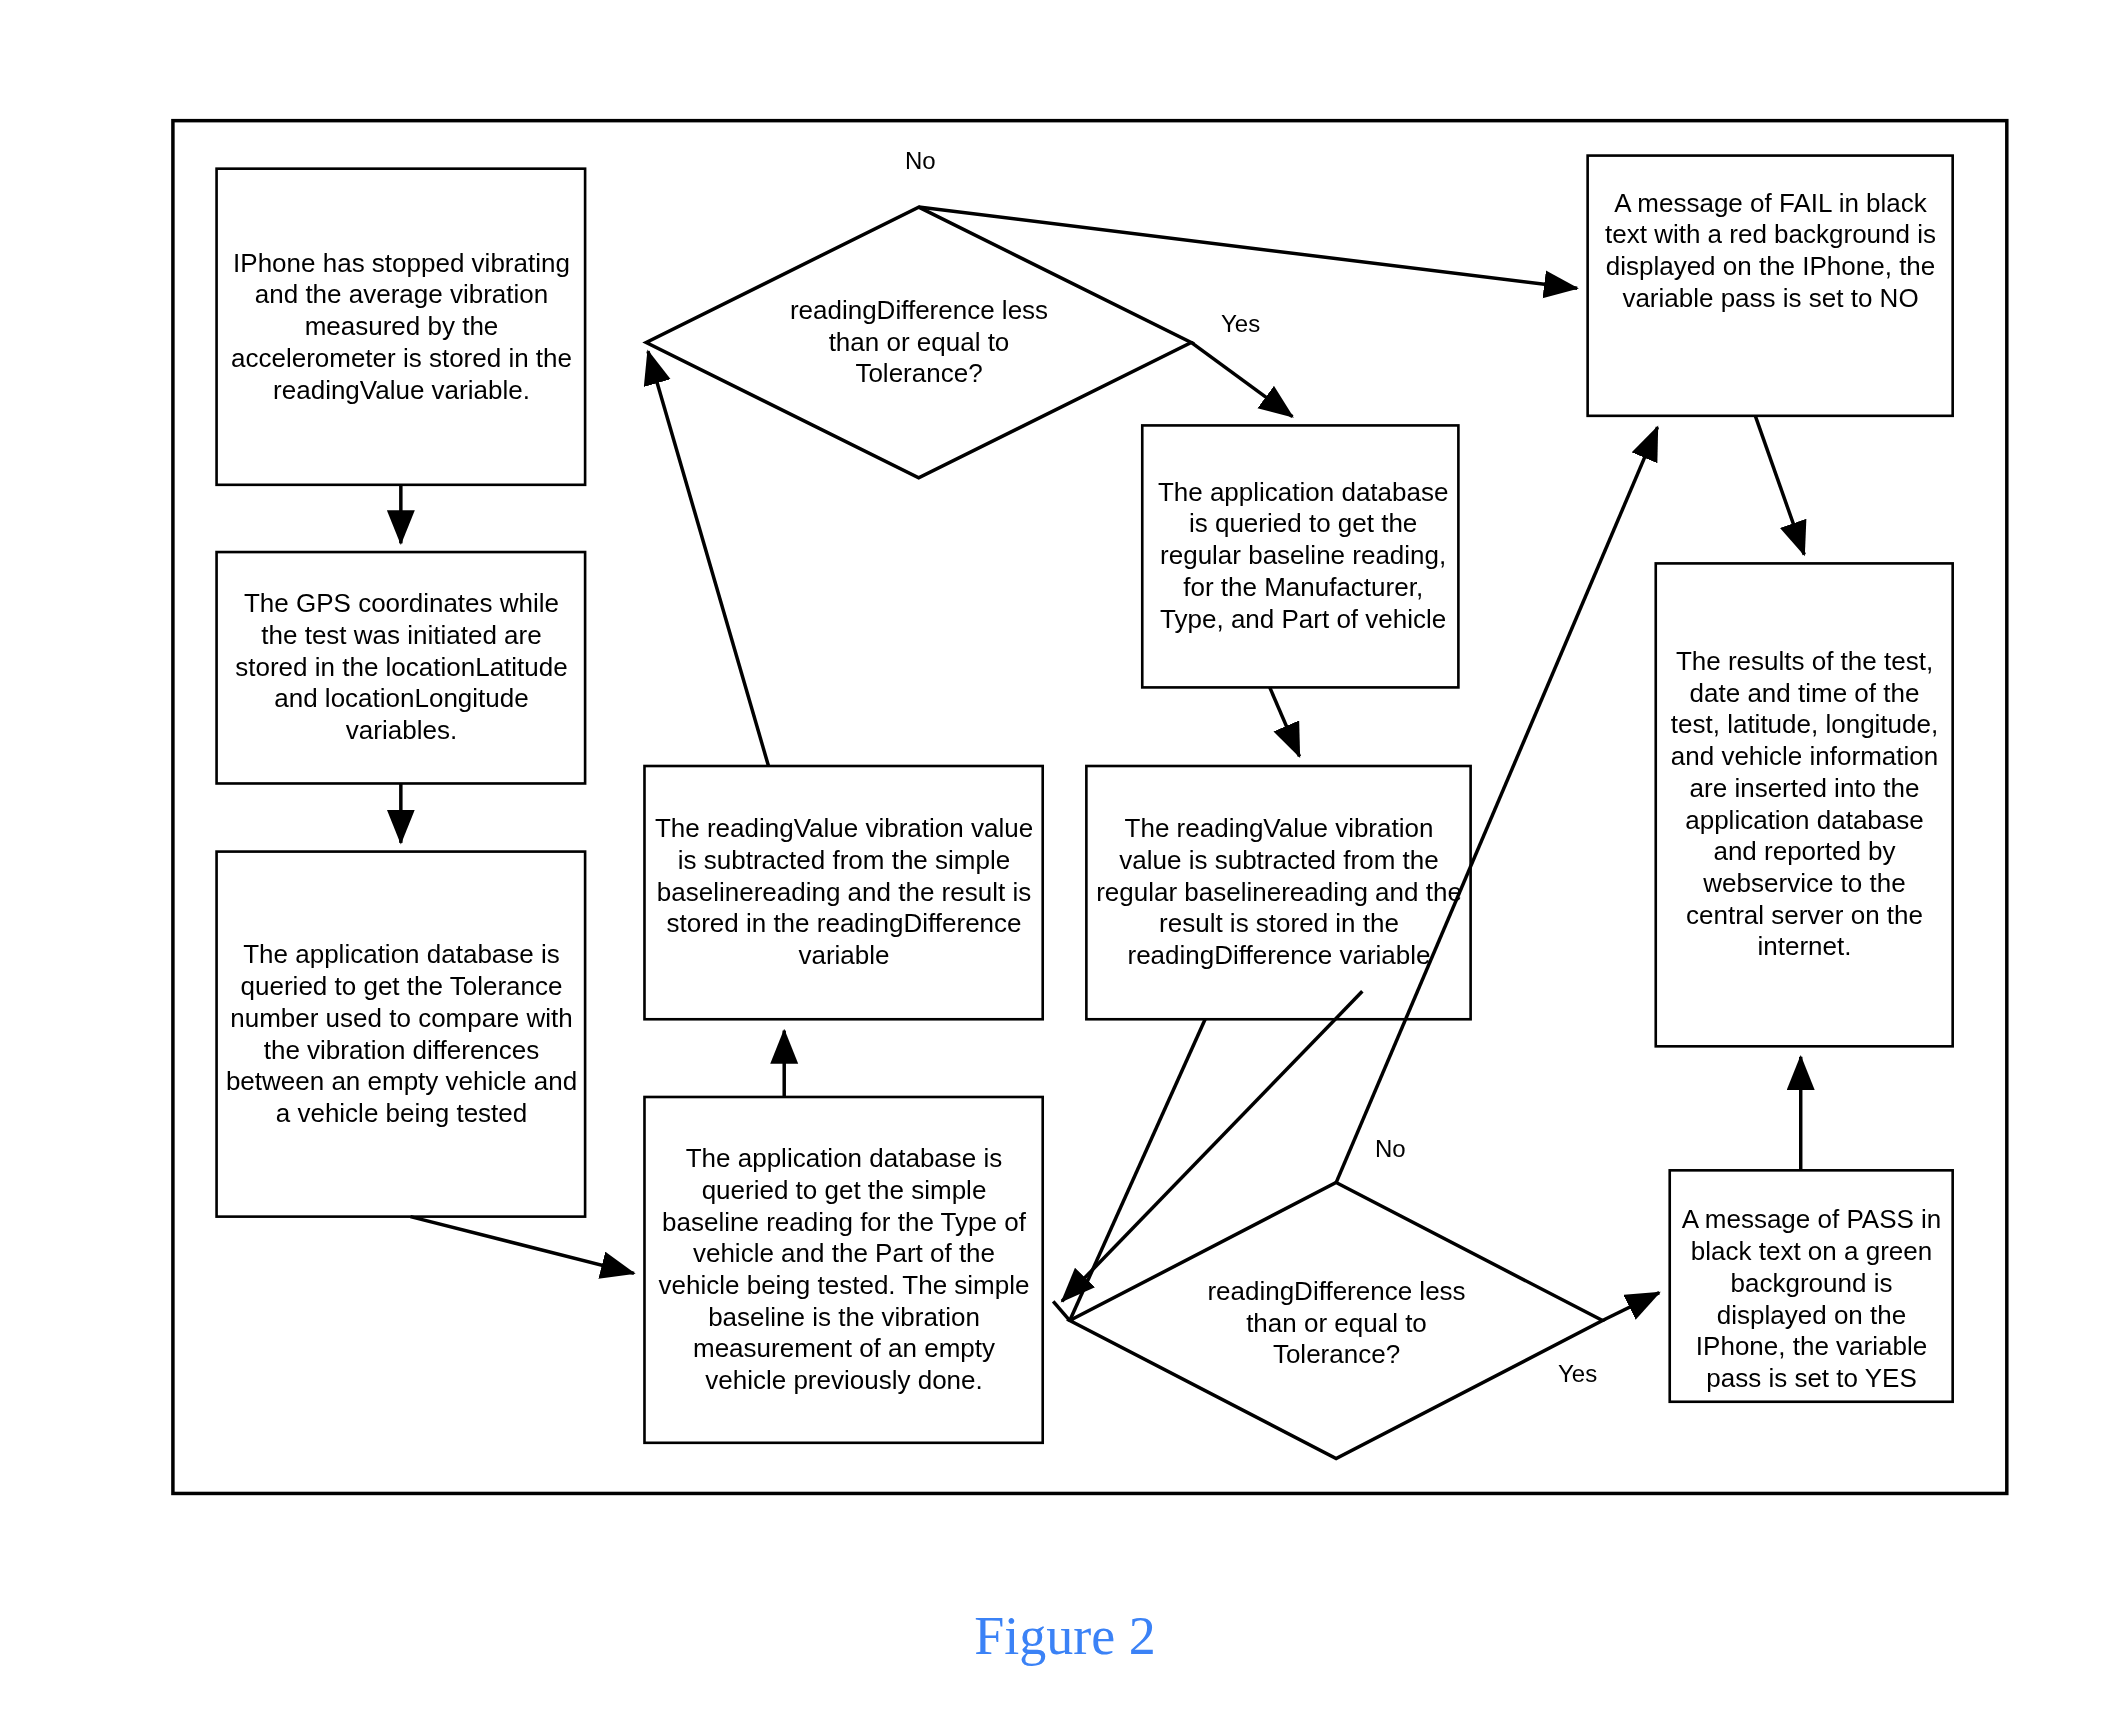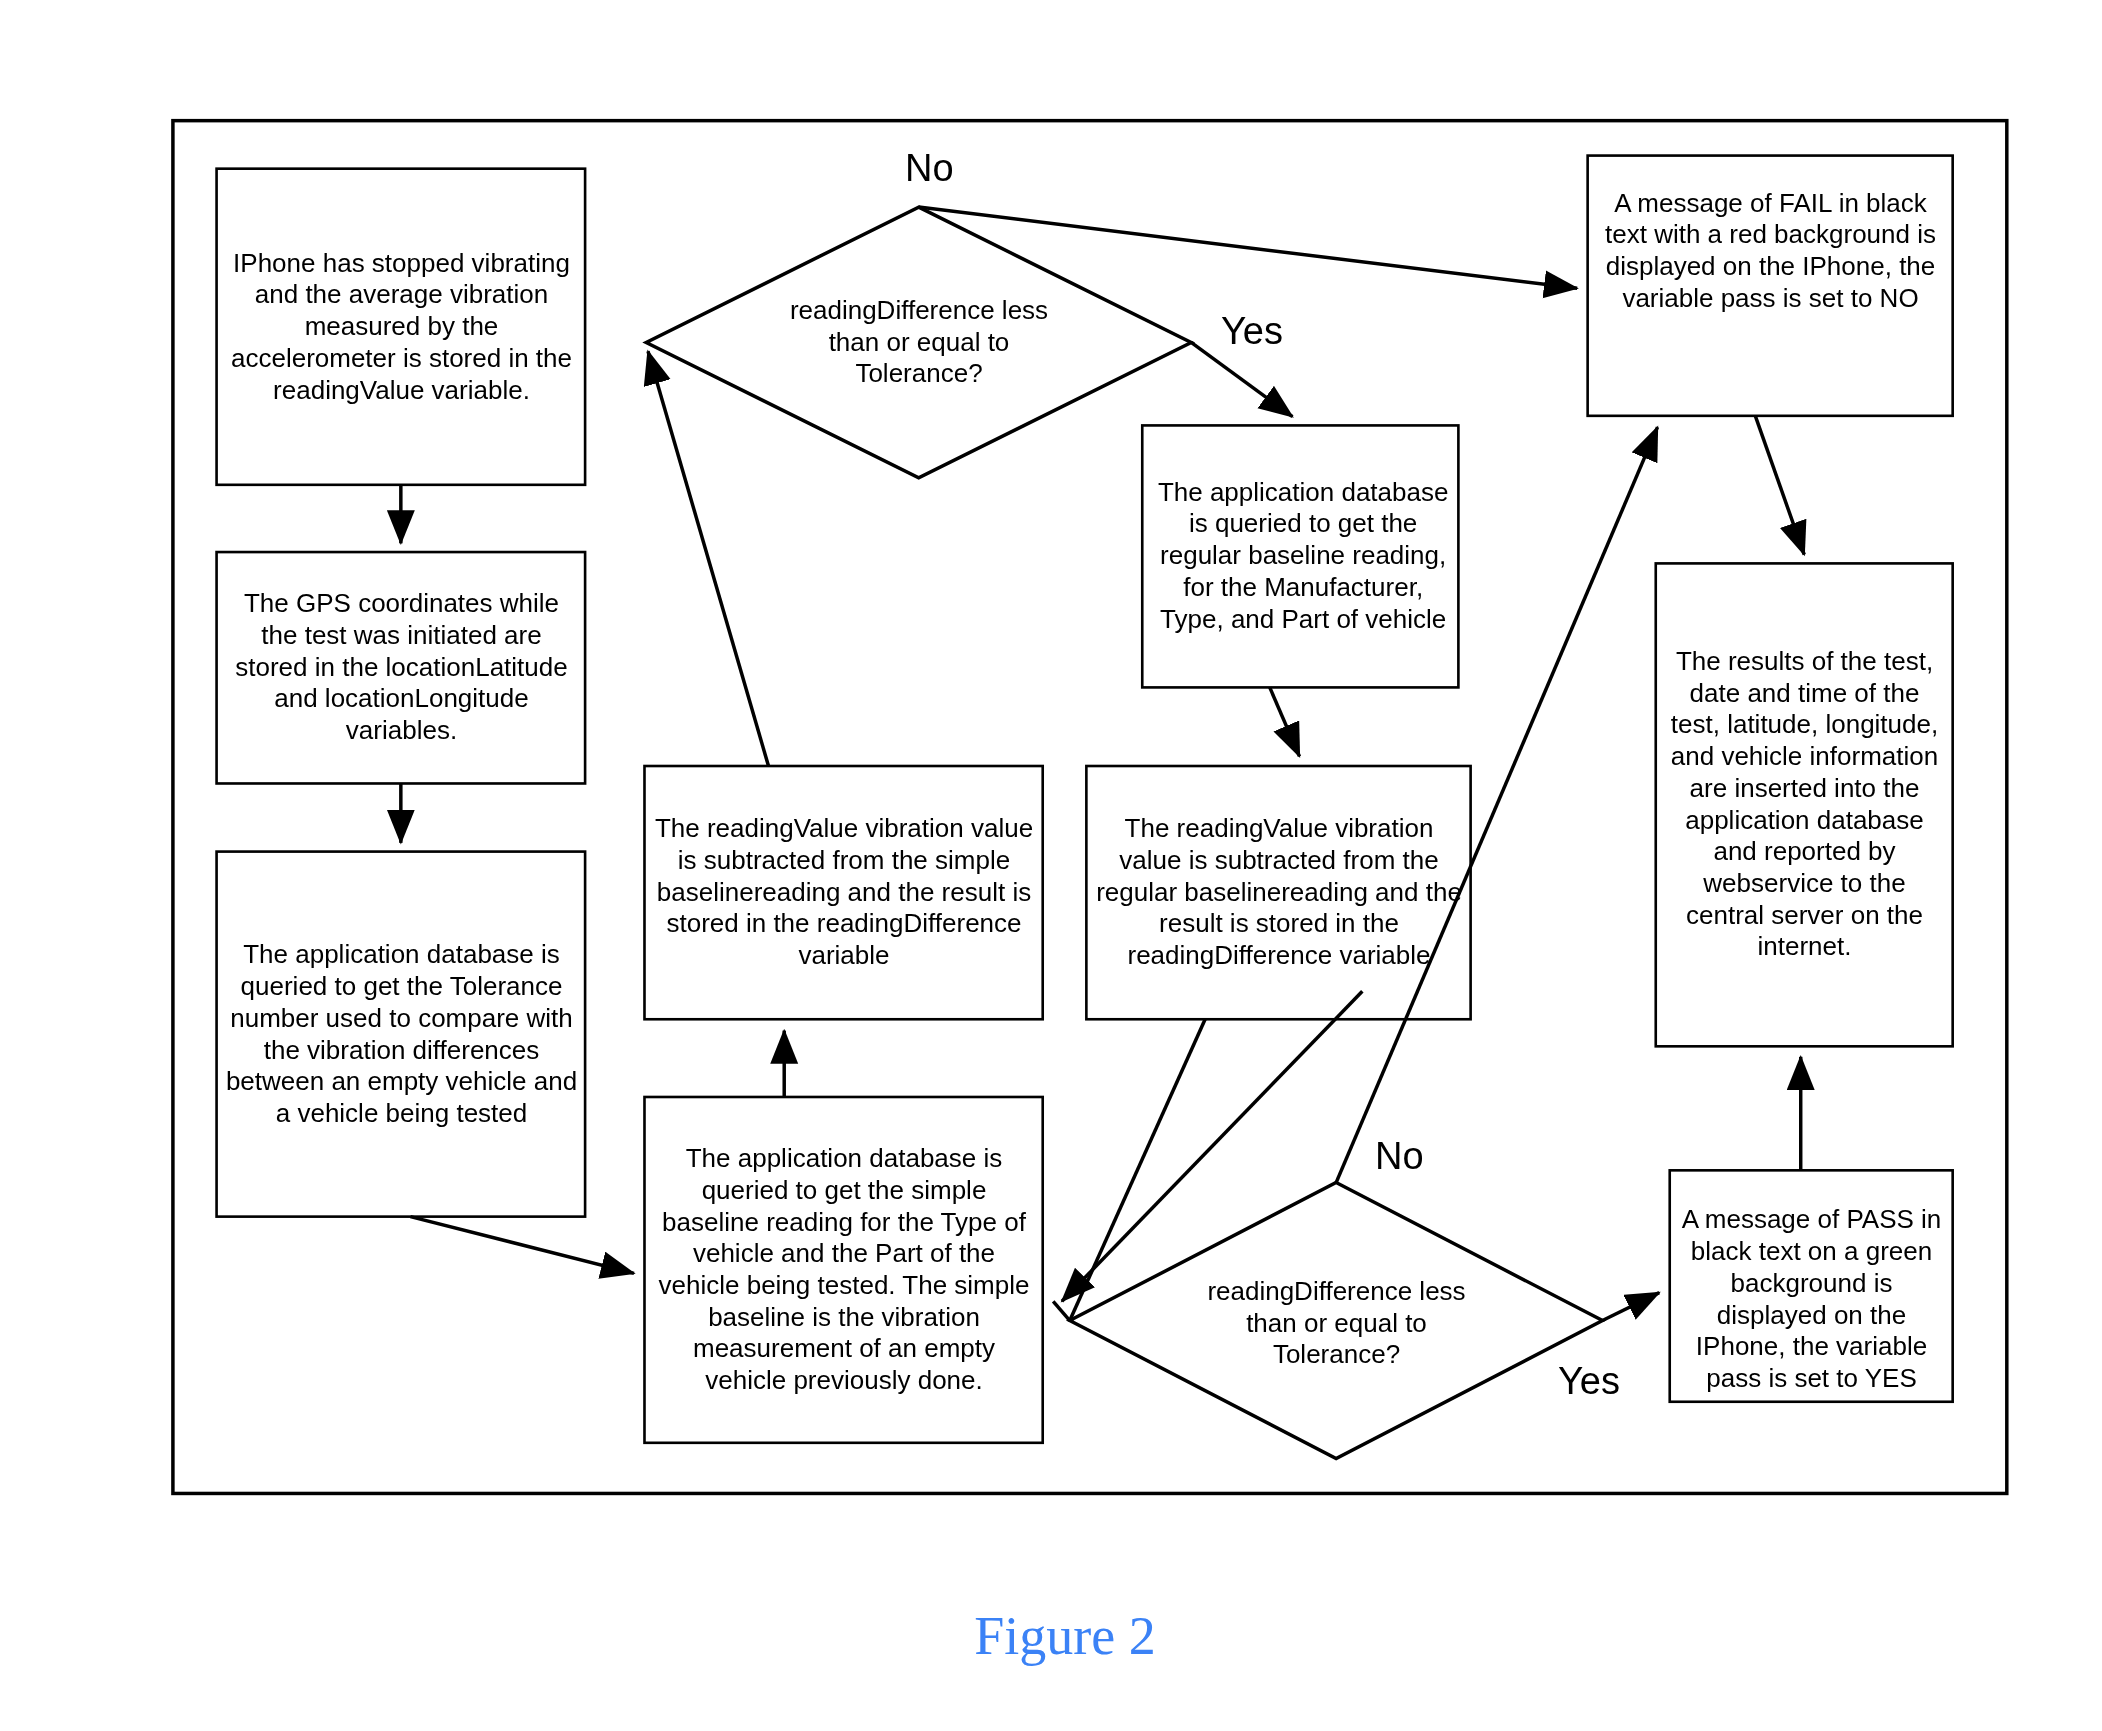--- a/index.html
+++ b/index.html
@@ -57,21 +57,21 @@
     font-size: 26px;
     line-height: 1.22;
     color: #000000;
     white-space: pre-line;
     box-sizing: border-box;
     padding: 3.5px 8.7px;
   }
   .edge-label {
     position: absolute;
     font-family: "Liberation Sans", sans-serif;
-    font-size: 38px;
+    font-size: 24px;
     color: #000000;
     white-space: nowrap;
   }
   .figure-caption {
     position: absolute;
     left: 14px;
     width: 2102px;
     text-align: center;
     font-family: "Liberation Serif", serif;
     font-size: 54px;

